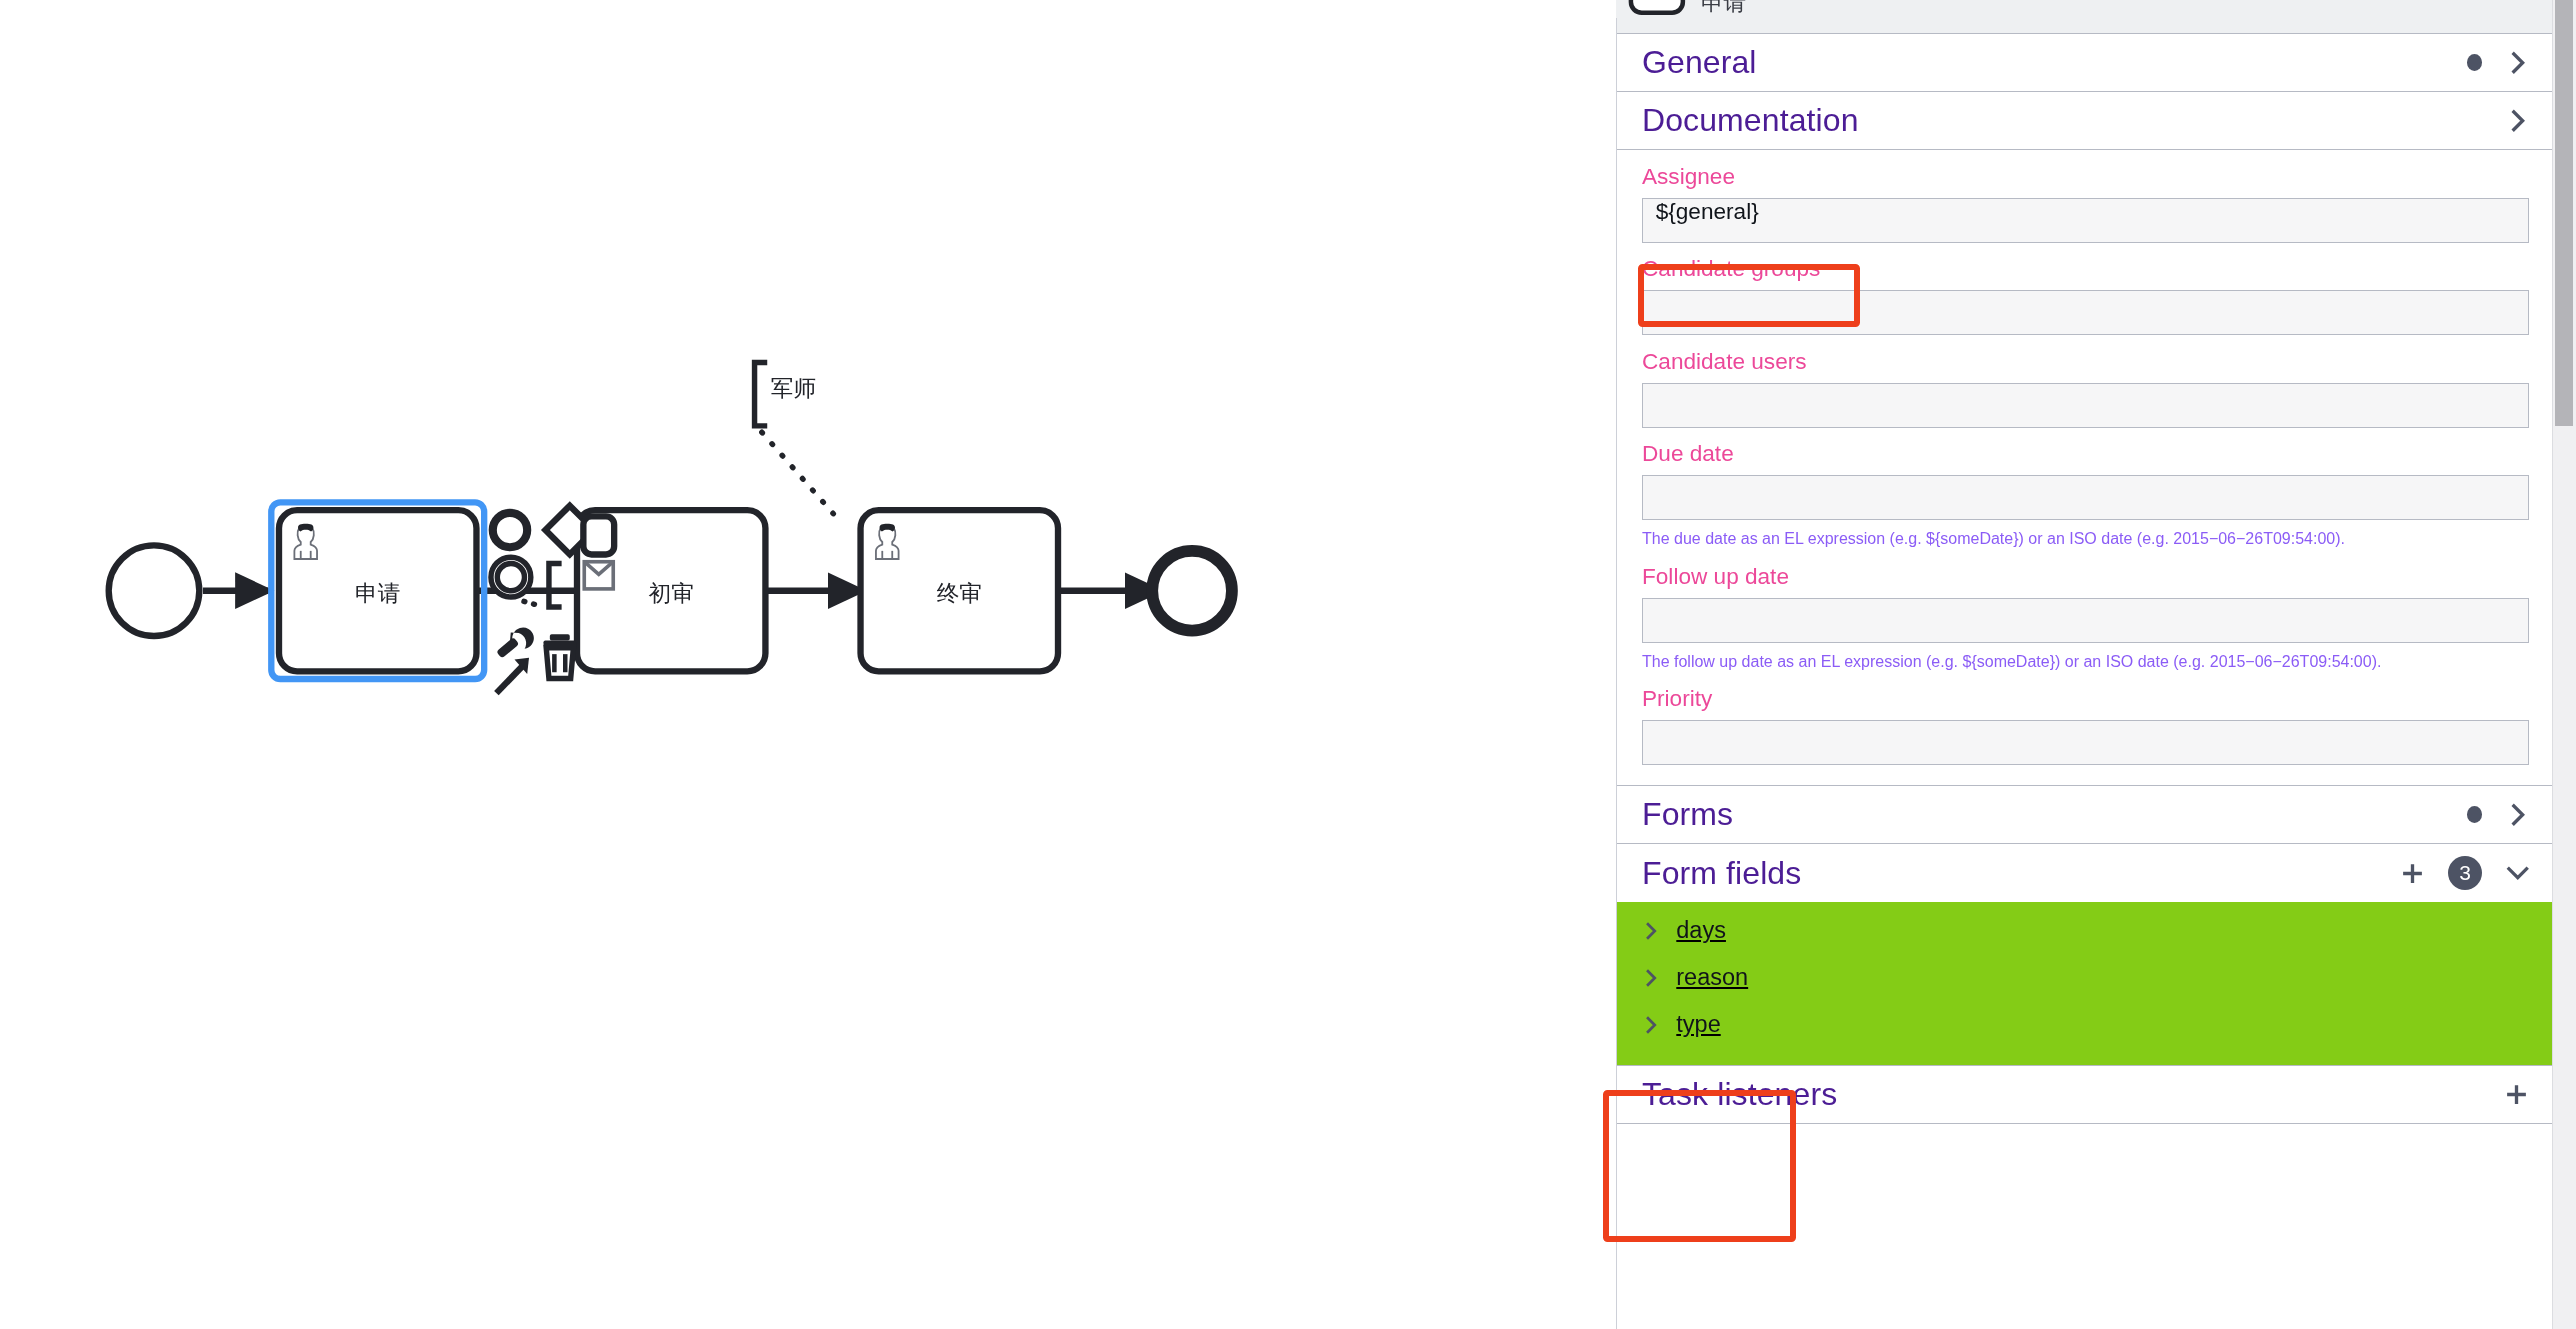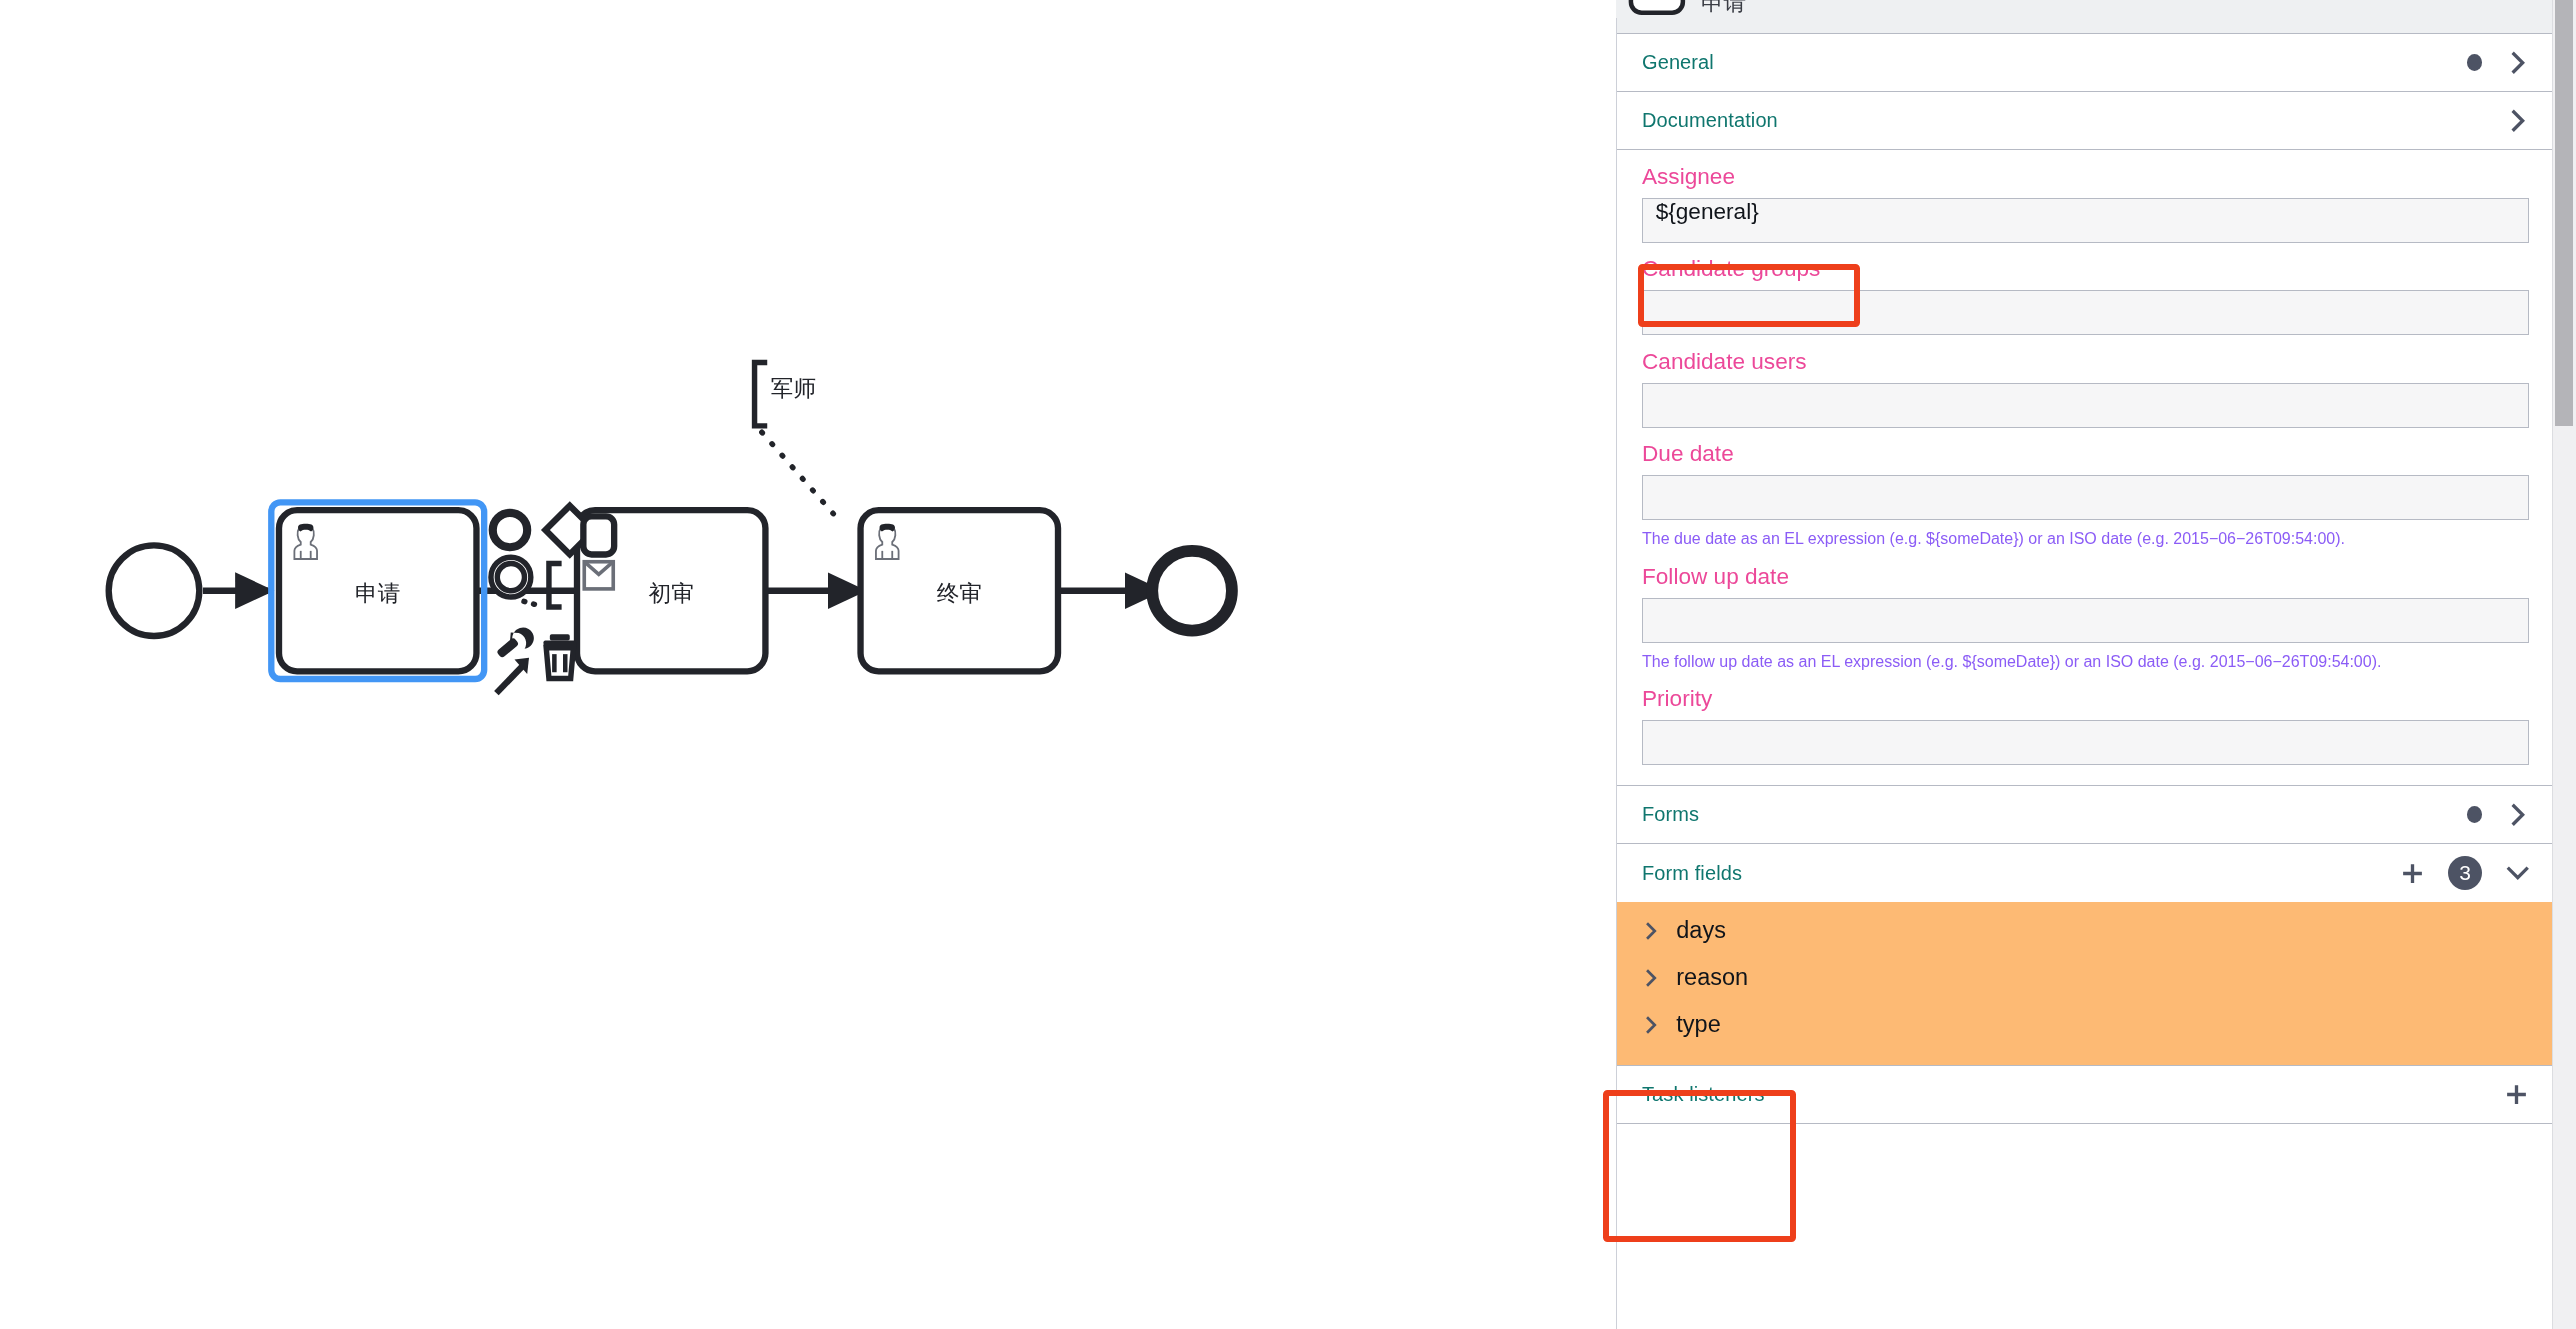--- a/index.html
+++ b/index.html
@@ -51,21 +51,21 @@
     position:relative;
     height:58px;
     border-bottom:1.8px solid #b6bac4;
     display:flex;align-items:center;
     padding:0 25px 0 25px;
     box-sizing:border-box;
     background:#ffffff;
   }
   .section-row.no-border{border-bottom:none;}
   .section-title{
-    font-size:20px;color:#0f766e;letter-spacing:0.1px;
+    font-size:32px;color:#4c1d95;letter-spacing:0.1px;
   }
   .section-title.bold{font-weight:bold;}
   .section-ctrls{
     margin-left:auto;display:flex;align-items:center;gap:23.5px;
   }
   .dot{
     width:15.4px;height:17px;border-radius:50%;background:#4d5364;display:block;
   }
   .chev{
     width:23.5px;height:23.5px;display:block;
@@ -91,21 +91,21 @@
     display:flex;
     padding:0 12.7px;
     font-size:22.6px;color:#10141a;
   }
   .field-help{
     font-size:16px;color:#8b5cf6;line-height:1.36;margin:8.2px 0 0 0;
     max-width:788px;
   }
 
   
-  .ff-list{padding:5.4px 25px 16.3px 25px;border-bottom:1.8px solid #b6bac4;background:#fdba74;}
+  .ff-list{padding:5.4px 25px 16.3px 25px;border-bottom:1.8px solid #b6bac4;background:#84cc16;text-decoration:underline;}
   .ff-item{
     display:flex;align-items:center;gap:16.3px;height:47px;
     font-size:23.5px;color:#10141a;
   }
   .ff-chev{width:18px;height:18px;display:block;}
 
   
   .anno{
     position:absolute;border:6.3px solid #ee3f1b;border-radius:4.5px;
     pointer-events:none;z-index:40;

